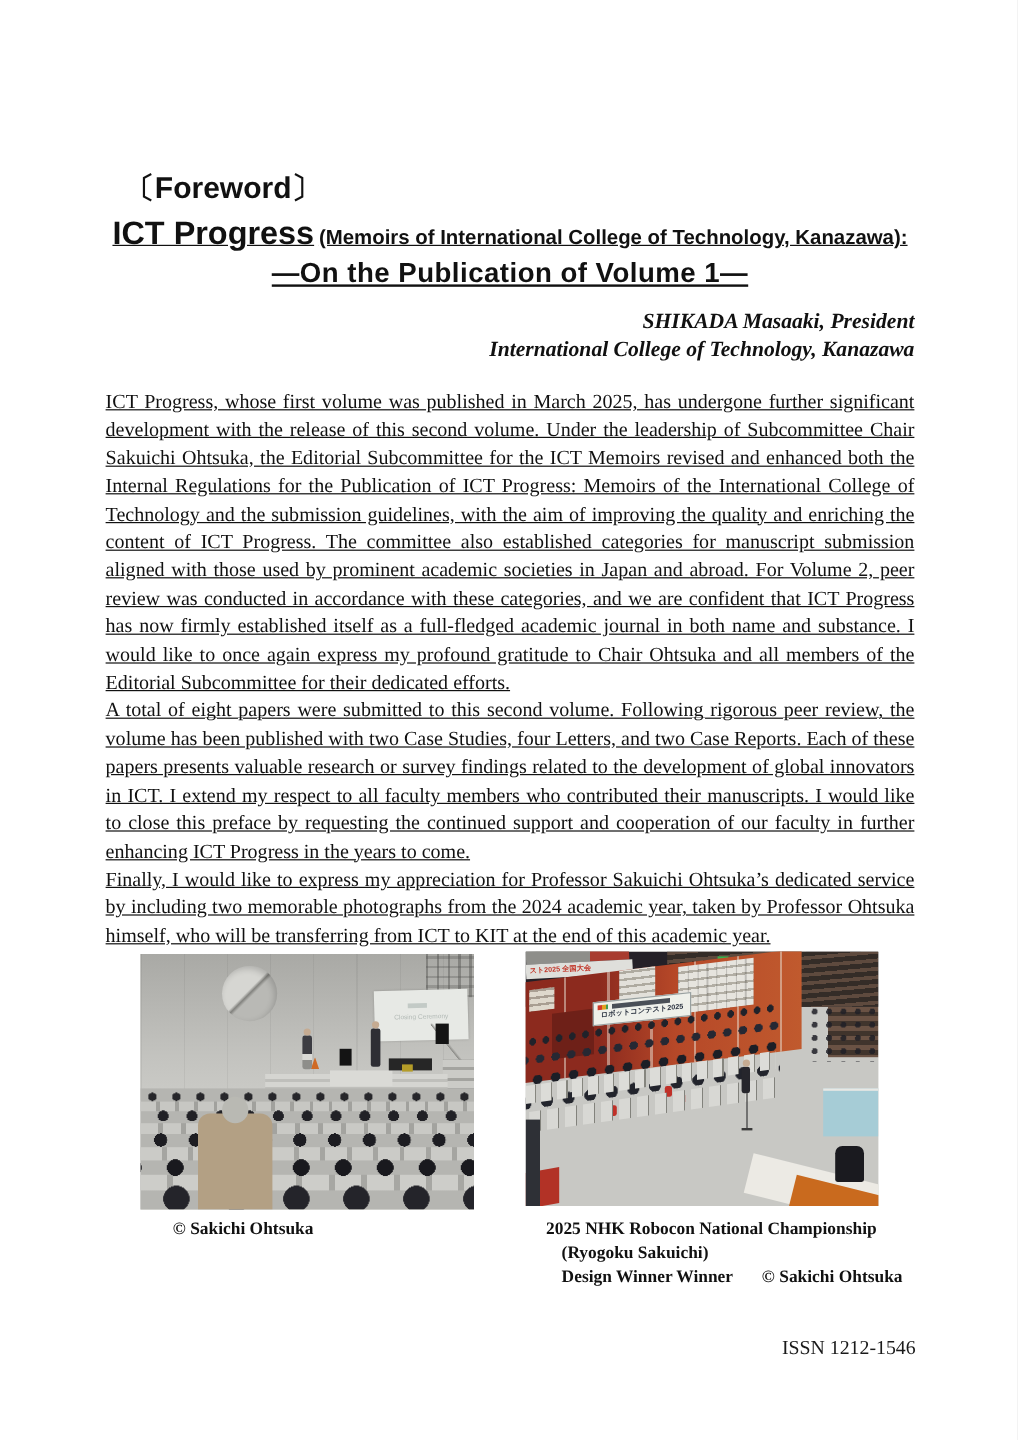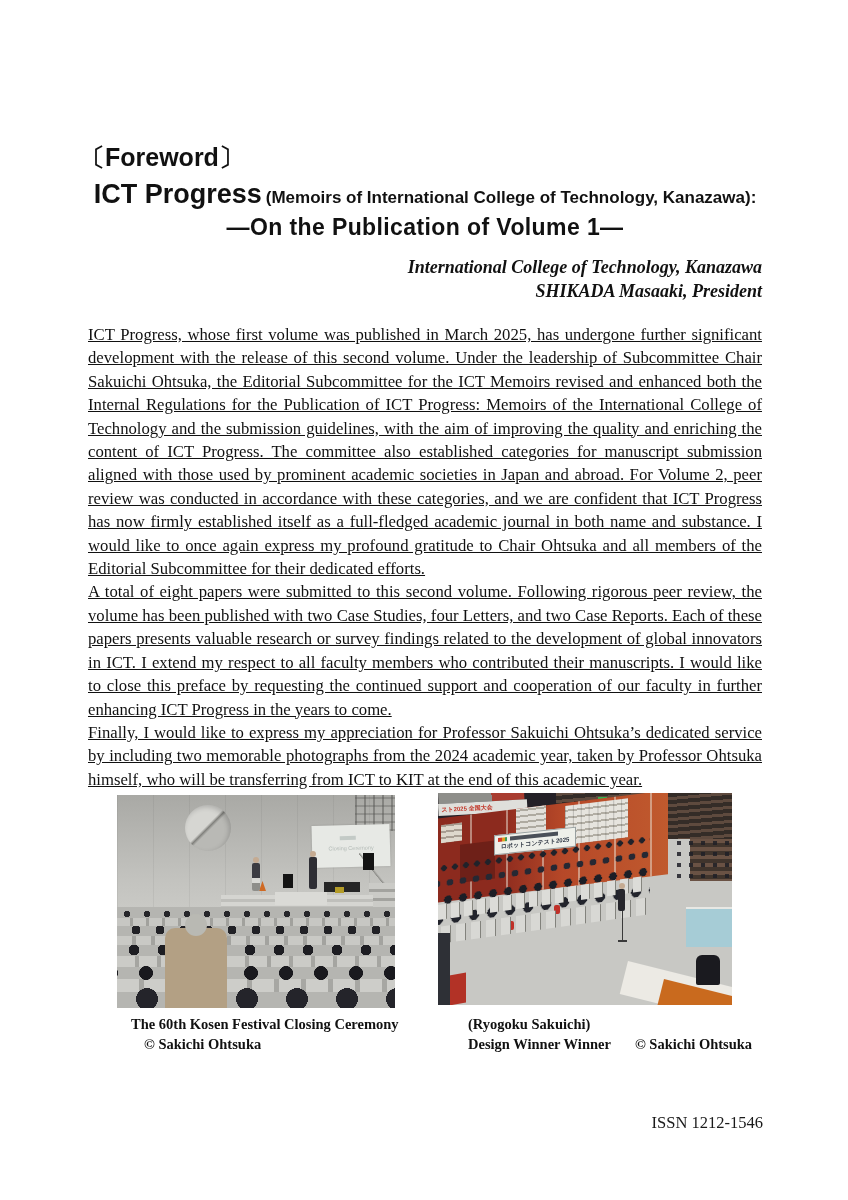--- a/index.html
+++ b/index.html
@@ -1,23 +1,23 @@
 <!DOCTYPE html>
 <html><head>
 <meta charset="utf-8">
 <style>
   html,body { margin:0; padding:0; background:#e9e9e9; }
   .page { position:relative; width:848px; height:1200px; background:#ffffff; overflow:hidden;
           font-family:"Liberation Serif","DejaVu Serif",serif; color:#111; }
 
   
-  .section-label { position:absolute; left:80px; top:142px;
+  .section-label { position:absolute; left:104px; top:142px;
     font:bold 25px/1.25 "Liberation Sans","DejaVu Sans",sans-serif; }
   .title-block { position:absolute; left:87px; top:179px; width:676px; text-align:center;
-    font-family:"Liberation Sans","DejaVu Sans",sans-serif; }
+    font-family:"Liberation Sans","DejaVu Sans",sans-serif;text-decoration:underline; }
   .title-main  { font-weight:bold; font-size:27px; }
   .title-paren { font-weight:bold; font-size:17px; margin-left:4px; }
   .title-line2 { font-weight:bold; font-size:23px; margin-top:4px; letter-spacing:.4px; }
   .author-block { position:absolute; top:255px; right:86px; text-align:right;
     font:italic bold 18px/24px "Liberation Serif","DejaVu Serif",serif; }
 
   
   .body-text { position:absolute; left:88px; top:323px; width:674px;
     font-size:16.7px; line-height:23.4px; text-align:justify; }
   .body-text p { margin:0;text-decoration:underline; }
@@ -158,22 +158,22 @@
   <div class="section-label">〔Foreword〕</div>
 
   <div class="title-block">
     <div>
       <span class="title-main">ICT Progress</span><span class="title-paren">(Memoirs of International College of Technology, Kanazawa):</span>
     </div>
     <div class="title-line2">—On the Publication of Volume 1—</div>
   </div>
 
   <div class="author-block">
+    <div>SHIKADA Masaaki, President</div>
     <div>International College of Technology, Kanazawa</div>
-    <div>SHIKADA Masaaki, President</div>
   </div>
 
   <div class="body-text">
     <p>ICT Progress, whose first volume was published in March 2025, has undergone further significant development with the release of this second volume. Under the leadership of Subcommittee Chair Sakuichi Ohtsuka, the Editorial Subcommittee for the ICT Memoirs revised and enhanced both the Internal Regulations for the Publication of ICT Progress: Memoirs of the International College of Technology and the submission guidelines, with the aim of improving the quality and enriching the content of ICT Progress. The committee also established categories for manuscript submission aligned with those used by prominent academic societies in Japan and abroad. For Volume 2, peer review was conducted in accordance with these categories, and we are confident that ICT Progress has now firmly established itself as a full-fledged academic journal in both name and substance. I would like to once again express my profound gratitude to Chair Ohtsuka and all members of the Editorial Subcommittee for their dedicated efforts.</p>
     <p>A total of eight papers were submitted to this second volume. Following rigorous peer review, the volume has been published with two Case Studies, four Letters, and two Case Reports. Each of these papers presents valuable research or survey findings related to the development of global innovators in ICT. I extend my respect to all faculty members who contributed their manuscripts. I would like to close this preface by requesting the continued support and cooperation of our faculty in further enhancing ICT Progress in the years to come.</p>
     <p>Finally, I would like to express my appreciation for Professor Sakuichi Ohtsuka’s dedicated service by including two memorable photographs from the 2024 academic year, taken by Professor Ohtsuka himself, who will be transferring from ICT to KIT at the end of this academic year.</p>
   </div>
 
   <div class="photo photo-left">
     <div class="art lpWall"></div>
@@ -227,25 +227,25 @@
     <div class="art rpMicBase"></div>
     <div class="art rpTeal"></div>
     <div class="art rpWhiteBand"></div>
     <div class="art rpOrange"></div>
     <div class="art rpCam"></div>
     <div class="art rpRedCorner"></div>
     <div class="art rpLeftFig"></div>
   </div>
 
   <div class="caption caption-left">
-    <div>The 60th Kosen Festival Closing Ceremony</div>
     <div class="ind">© Sakichi Ohtsuka</div>
   </div>
 
   <div class="caption caption-right">
+    <div>2025 NHK Robocon National Championship</div>
     <div class="ind">(Ryogoku Sakuichi)</div>
     <div class="ind">
       <span>Design Winner Winner</span><span class="cap-gap">© Sakichi Ohtsuka</span>
     </div>
   </div>
 
   <div class="issn">ISSN 1212-1546</div>
 
 </div>
 

